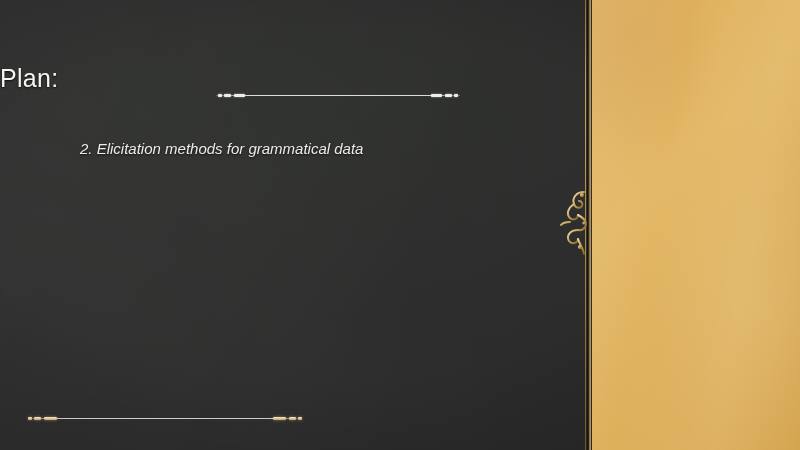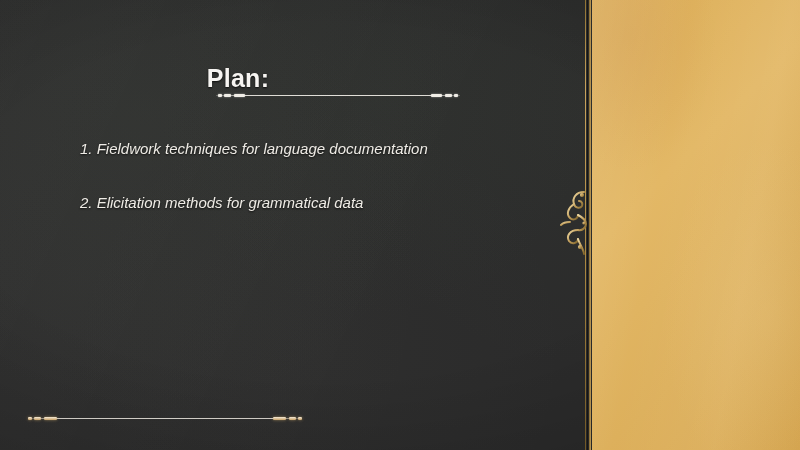--- a/index.html
+++ b/index.html
@@ -46,24 +46,23 @@
         rgba(0,0,0,0) 45%, rgba(0,0,0,0.22) 100%);
     pointer-events: none;
   }
 
   
   .title {
     position: absolute;
     left: 0;
     top: 64px;
     width: 476px;
-    text-align: center;
     color: #f7f5f2;
     font-size: 25px;
-    font-weight: bold;
+    font-weight: normal;
     letter-spacing: 0.3px;
     text-shadow: 0 1px 2px rgba(0,0,0,0.75);
   }
 
   
   .rule-top {
     position: absolute;
     left: 216px;
     top: 89px;
     width: 244px;
@@ -230,21 +229,20 @@
         <i class="d3"></i>
     </div>
     <div class="cap right">
       <i class="d1"></i>
         <i class="d2"></i>
         <i class="d3"></i>
     </div>
   </div>
 
   <div class="list">
-    <div class="list-item">1. Fieldwork techniques for language documentation</div>
     <div class="list-item">2. Elicitation methods for grammatical data</div>
   </div>
 
   <div class="rule-bottom">
     <div class="line"></div>
     <div class="cap left">
       <i class="d1"></i>
         <i class="d2"></i>
         <i class="d3"></i>
     </div>

